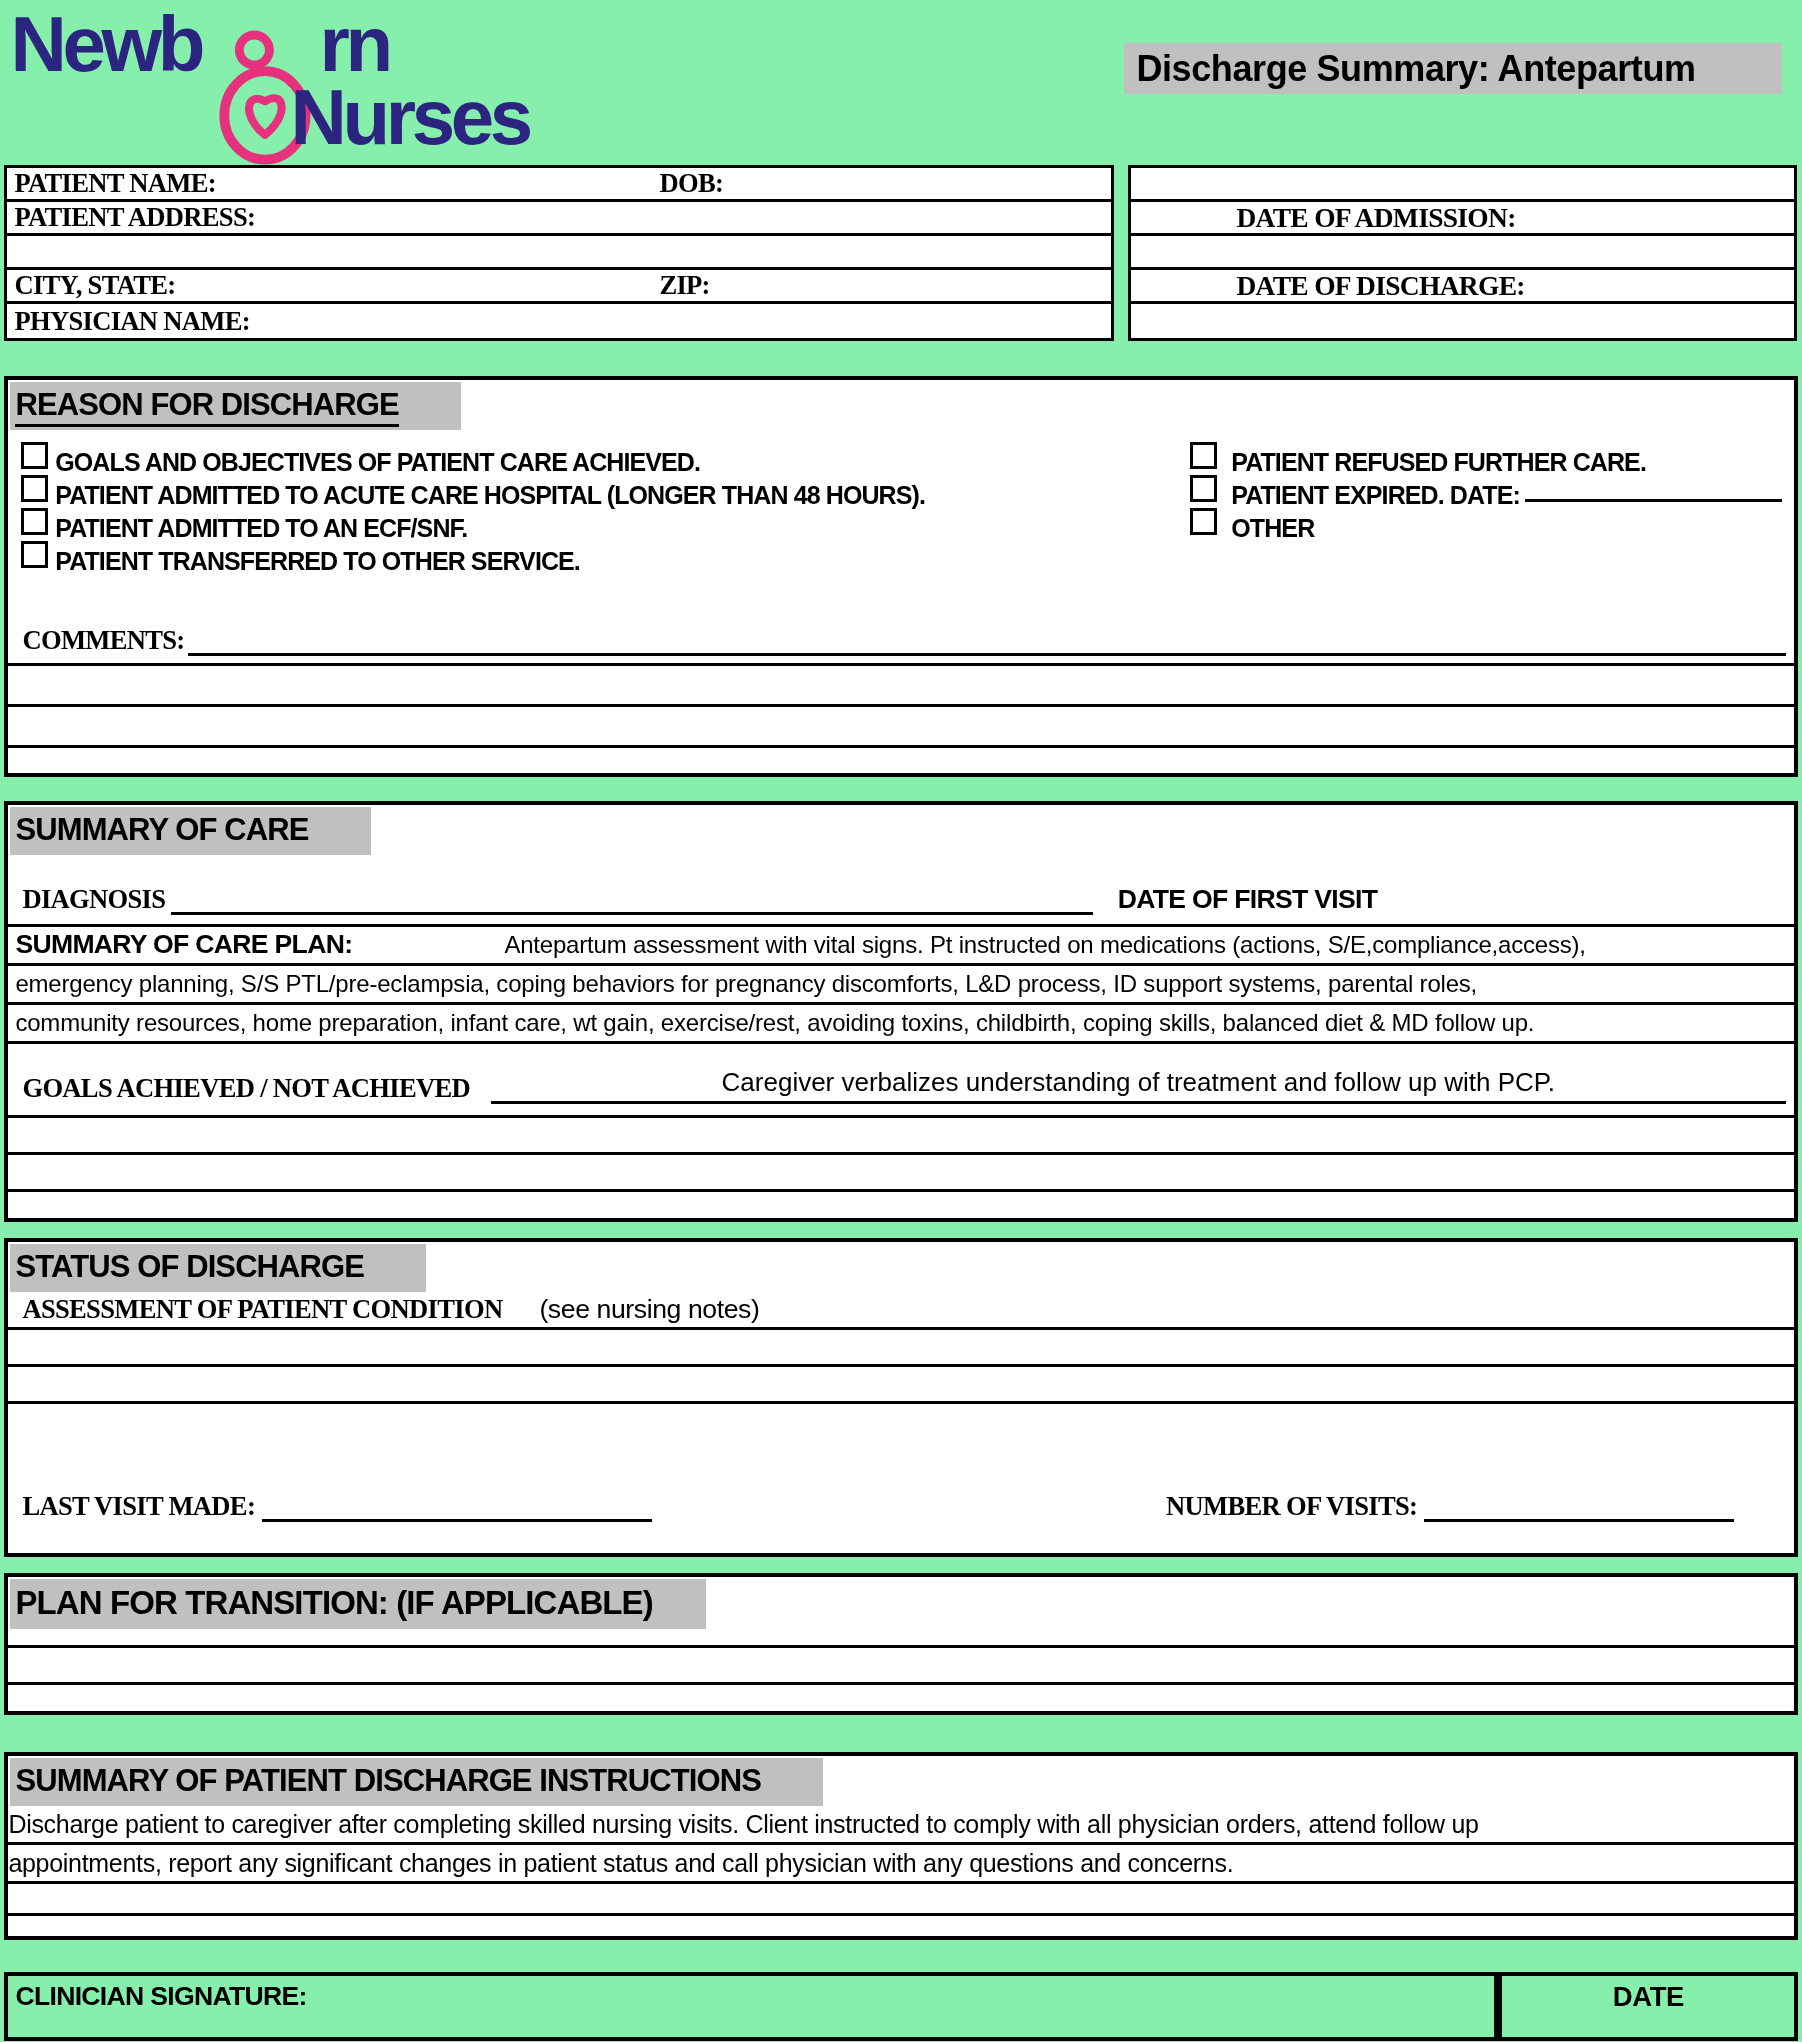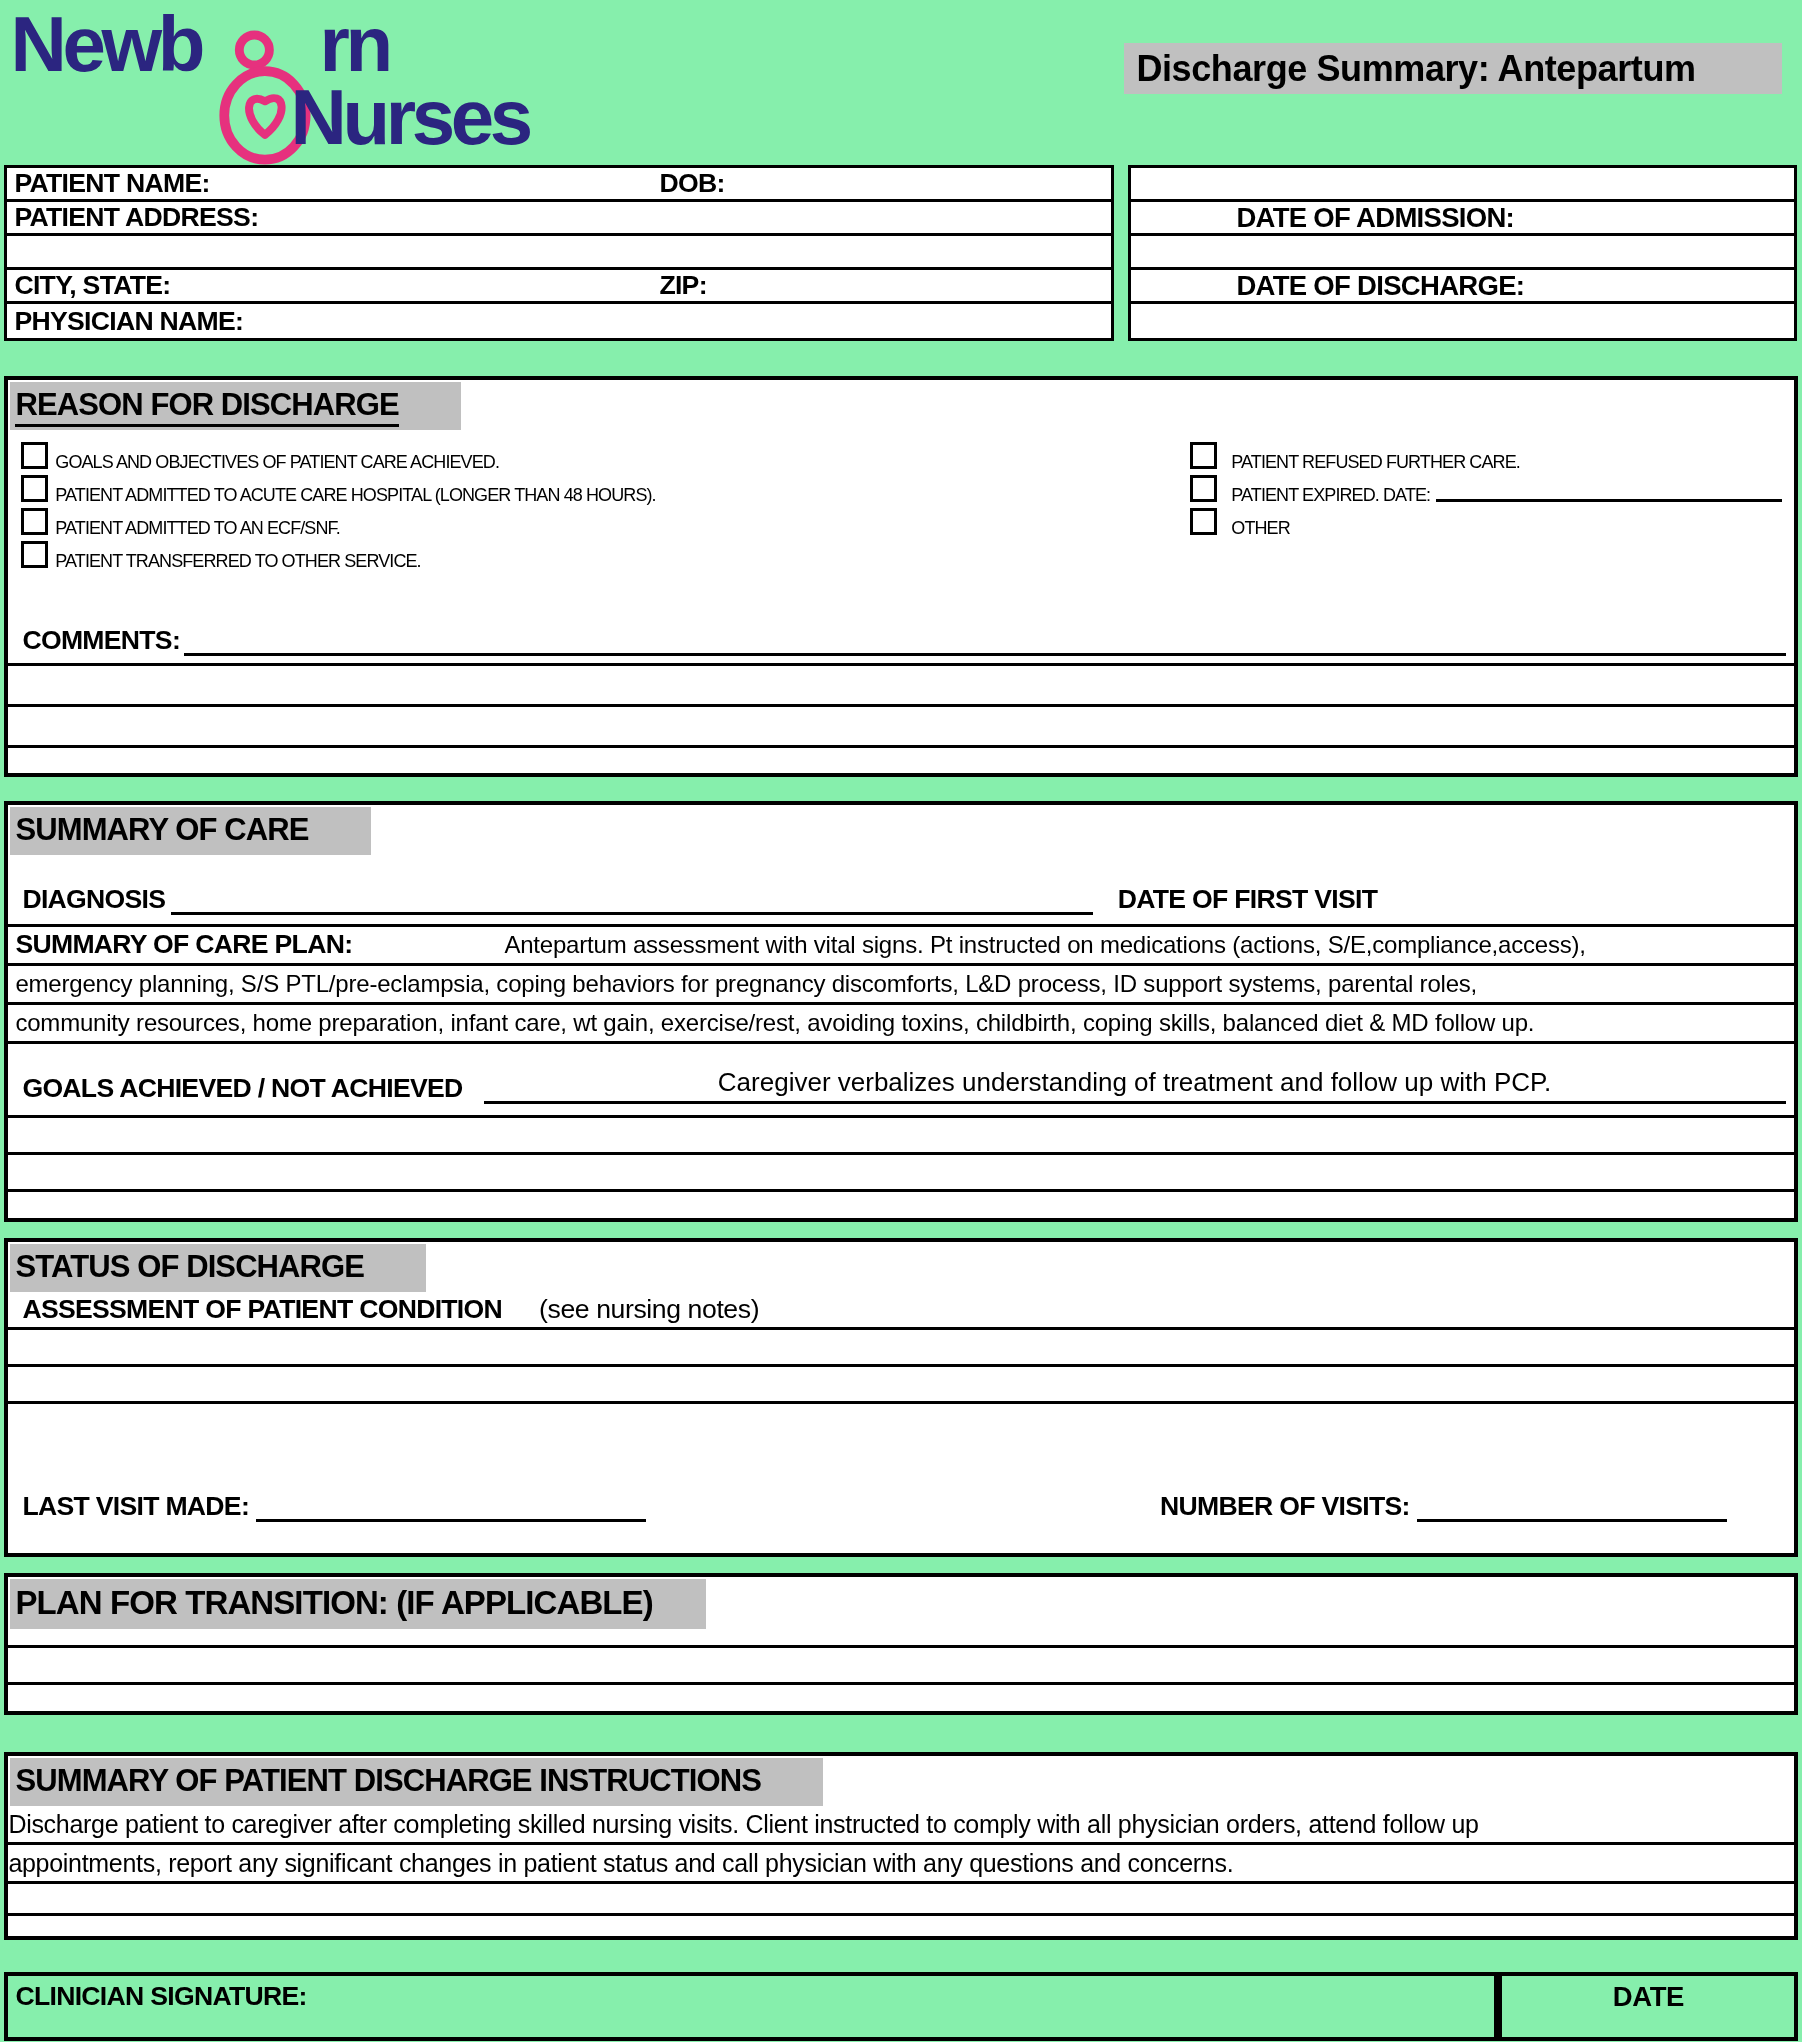--- a/index.html
+++ b/index.html
@@ -25,21 +25,21 @@
     padding:5.3px 0 0 12.4px; letter-spacing:-0.4px;
   }
 
   
   .patient { position:absolute; top:165px; left:4.4px; width:1794px; height:176px; }
   .pblock { position:absolute; top:0; height:176px; border:3.5px solid #000; background:#fff; }
   .pleft  { left:0; width:1110px; }
   .pright { left:1124px; width:669px; }
   .prow { height:34px; border-bottom:3.5px solid #000; position:relative; display:flex; align-items:center; }
   .prow:last-child { border-bottom:none; }
-  .flabel { font-weight:bold; font-size:26.6px; padding-left:7px; letter-spacing:-0.7px; white-space:nowrap; }
+  .flabel { font-weight:bold; font-size:26.6px; padding-left:7px; letter-spacing:-0.7px; white-space:nowrap;font-family:Liberation Serif, serif; }
   .mid { position:absolute; left:652px; padding-left:0; }
   .indent { padding-left:105px; font-size:27.5px; }
 
   
   .box { position:absolute; left:4.4px; width:1794px; border:4.4px solid #000; background:#fff; }
   .sec-head {
     display:inline-block; background:#c0c0c0; font-weight:bold; font-size:31px;
     letter-spacing:-0.9px; padding:5.3px 62px 7px 5.3px; margin:1.8px 0 0 1.8px; white-space:nowrap;
   }
   .underlined { border-bottom:3.5px solid #000; padding-bottom:1.8px; }
@@ -47,21 +47,21 @@
   .fill { border-bottom:3.5px solid #000; }
 
   
   #reason-box { top:376px; height:401px; }
   .cb-area { display:flex; margin-top:8.9px; }
   .cb-col-left { width:1169px; }
   .cb-col-right { flex:1; padding-right:12.4px; }
   .cb-row { display:flex; align-items:center; height:33px; padding-left:12.4px; }
   .cb { width:27.5px; height:27.5px; border:3.5px solid #000; background:#fff; flex:none; margin-right:7px; }
   .cb-col-right .cb { margin-right:14px; }
-  .cb-label { font-weight:normal; font-size:18px; letter-spacing:-0.9px; white-space:nowrap;margin-top:14px; }
+  .cb-label { font-weight:bold; font-size:25px; letter-spacing:-0.9px; white-space:nowrap;margin-top:14px; }
   .date-line { flex:1; height:26.6px; margin-left:5.3px; border-bottom:3.5px solid #000; }
   .comments-row { display:flex; align-items:flex-end; margin-top:46px; height:39px; padding:0 8.9px 0 7px; }
   .comments-row .fill { flex:1; height:34px; margin-left:3.5px; }
   #reason-box .rrow { height:41px; margin-top:0; }
   #reason-box .rules { margin-top:7px; }
 
   
   #care-box { top:801px; height:421px; }
   .diag-row { display:flex; align-items:flex-end; height:37px; margin-top:23px; padding:0 7px; }
   .diag-row .fill { flex:0 0 922px; height:30px; margin-left:5.3px; }

